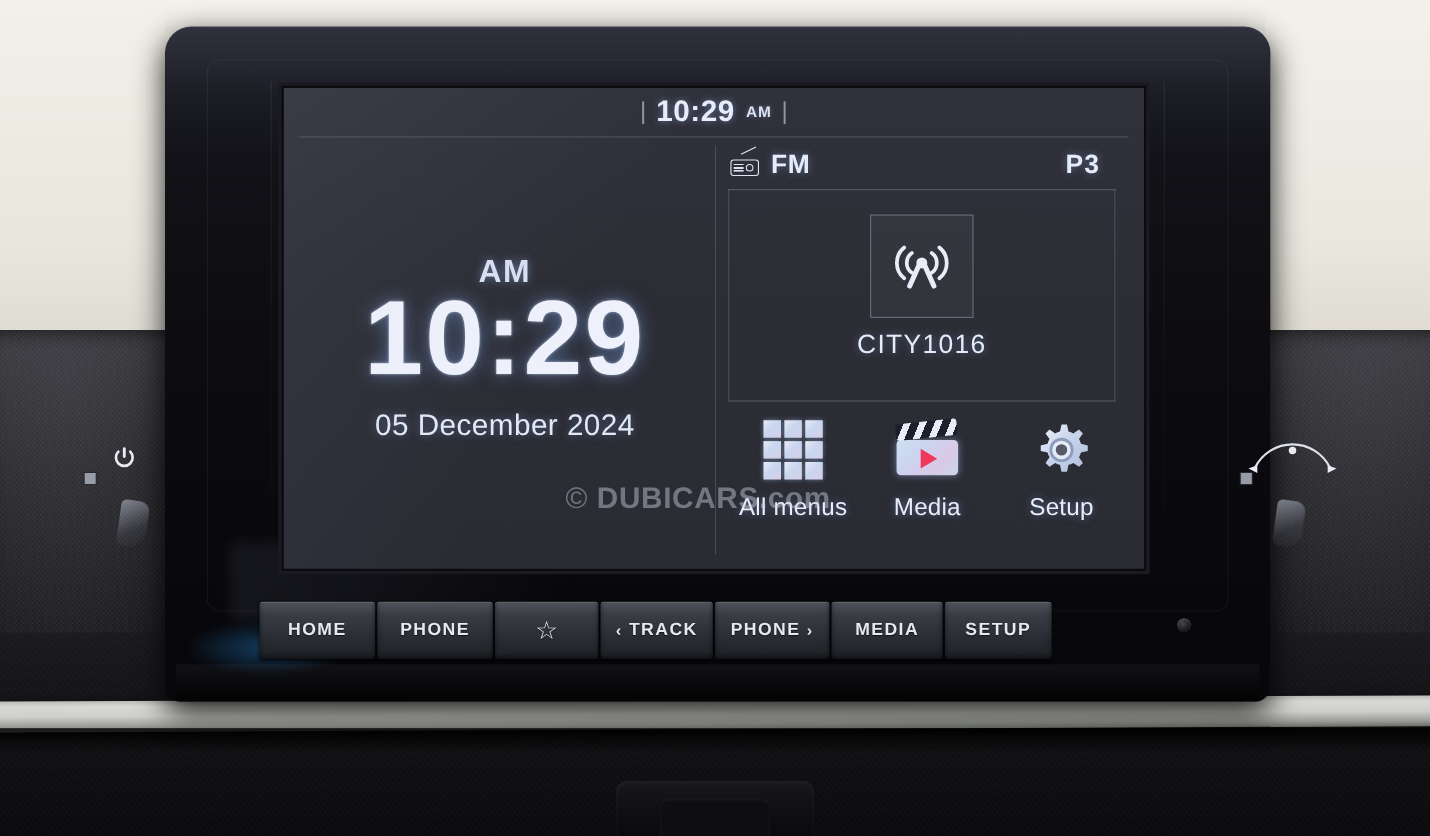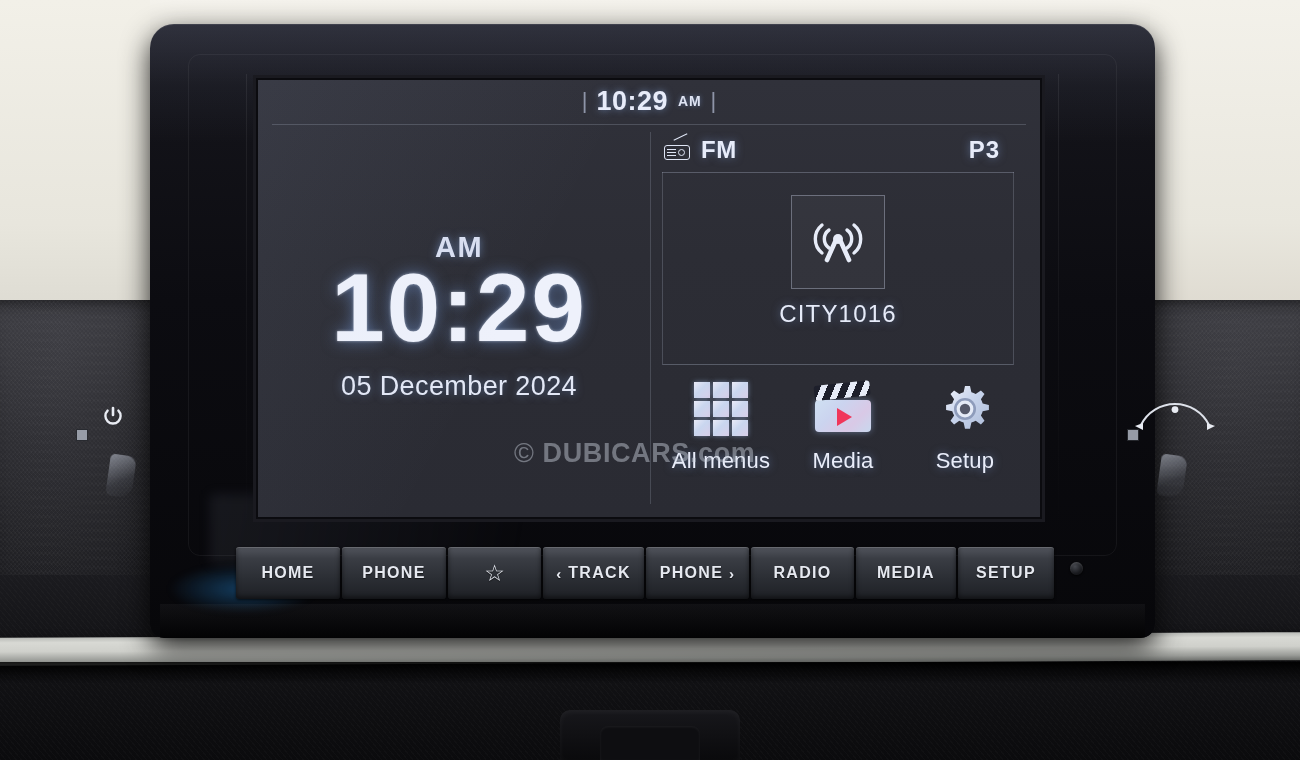--- a/index.html
+++ b/index.html
@@ -683,23 +683,20 @@
       </div>
       <div class="hard-btn btn-star star">
         <span>☆</span>
       </div>
       <div class="hard-btn btn-seek">
         <span class="chev">‹</span>&nbsp;<span>TRACK</span>
       </div>
       <div class="hard-btn btn-track">
         <span>PHONE</span>&nbsp;<span class="chev">›</span>
       </div>
-      <div class="hard-btn btn-radio">
-        <span>RADIO</span>
-      </div>
       <div class="hard-btn btn-media">
         <span>MEDIA</span>
       </div>
       <div class="hard-btn btn-setup">
         <span>SETUP</span>
       </div>
     </div>
     <div class="reset-hole"></div>
 
     <div class="bottom-lip"></div>

